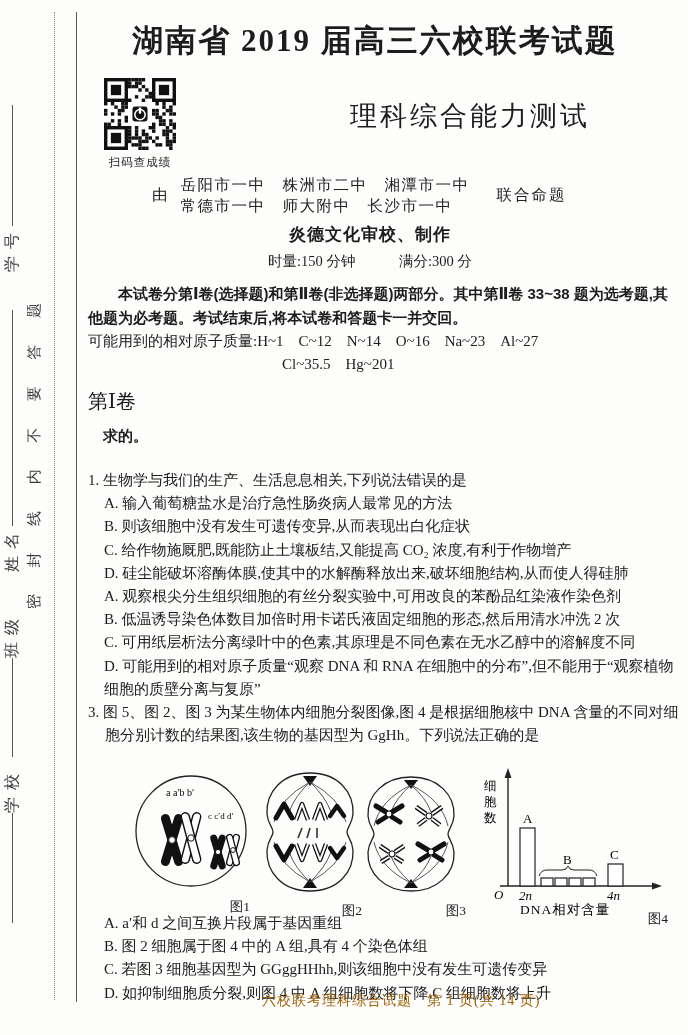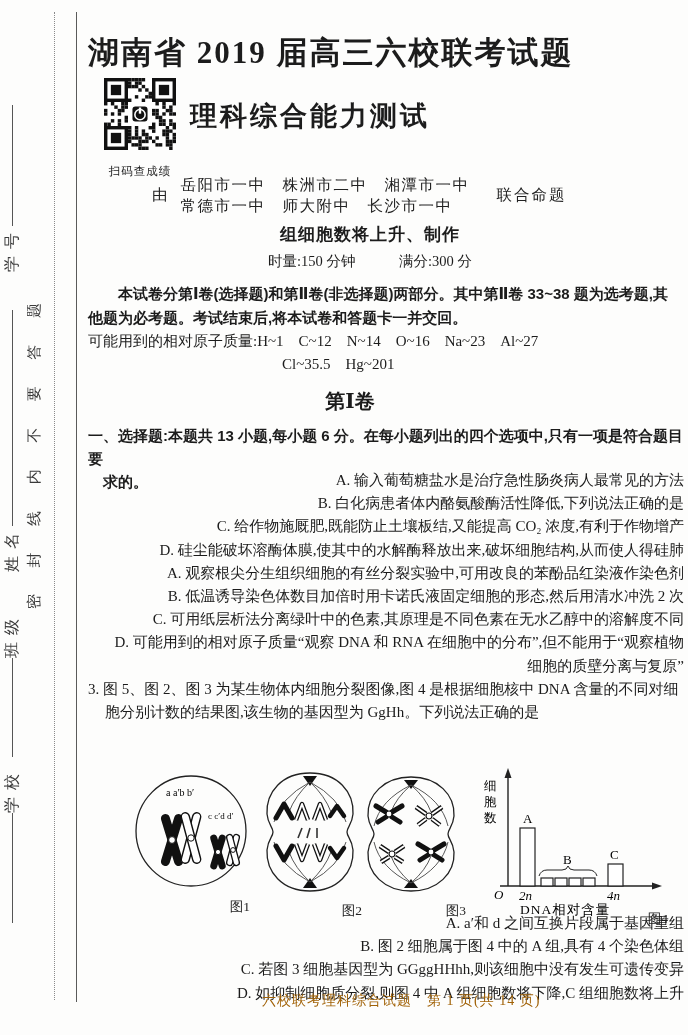--- a/index.html
+++ b/index.html
@@ -17,48 +17,48 @@
   }
   .vfld{letter-spacing:7px;white-space:nowrap;}
   .fline{flex:1;height:0;border-bottom:1px solid #555;align-self:center;}
   .sealgroup{
     position:absolute;left:44px;top:592px;width:312px;height:20px;
     transform-origin:0 100%;transform:rotate(-90deg);
     display:flex;justify-content:space-between;align-items:center;
   }
   .seal-char{background:#fdfdfc;padding:0 3px;font-size:15px;color:#3a3a3a;}
   
-  .title{left:88px;width:594px;top:32px;text-align:left;font-size:31px;font-weight:700;letter-spacing:2px;padding-right:20px;box-sizing:border-box;}
+  .title{left:88px;width:594px;top:20px;text-align:center;font-size:31px;font-weight:700;letter-spacing:2px;padding-right:20px;box-sizing:border-box;}
   .qr-wrap{left:103px;top:78px;width:74px;text-align:center;}
-  .qr-caption{font-size:11.5px;color:#222;margin-top:10px;letter-spacing:1px;}
-  .subject{left:190px;top:98px;width:400px;text-align:left;font-size:27px;font-weight:700;
+  .qr-caption{font-size:11.5px;color:#222;margin-top:1px;letter-spacing:1px;}
+  .subject{left:190px;top:98px;width:400px;text-align:right;font-size:27px;font-weight:400;
     font-family:"Liberation Sans","DejaVu Sans",sans-serif;letter-spacing:3px;}
   .commission{left:152px;top:174px;display:flex;align-items:center;gap:13px;font-size:15.5px;color:#222;}
   .school-rows{line-height:21px;letter-spacing:1.5px;}
   .joint{margin-left:14px;letter-spacing:2px;}
   .producer{left:88px;width:594px;top:223px;text-align:center;font-size:17px;font-weight:700;
     font-family:"Liberation Sans","DejaVu Sans",sans-serif;letter-spacing:1px;padding-right:30px;box-sizing:border-box;}
   .meta{left:88px;width:594px;top:252px;text-align:center;font-size:14.5px;padding-right:30px;box-sizing:border-box;}
   .meta span{margin:0 20px;}
   .intro{left:88px;top:282px;width:594px;font-weight:700;
     font-family:"Liberation Sans","DejaVu Sans",sans-serif;font-size:15px;line-height:24px;}
   .indent2{text-indent:2em;}
   .atomic1{left:88px;top:332px;width:594px;font-size:15px;}
   .atomic2{left:88px;top:355px;width:594px;font-size:15px;padding-left:194px;box-sizing:border-box;}
-  .part-title{left:88px;top:388px;width:594px;text-align:center;font-size:20px;font-weight:700;
+  .part-title{left:88px;top:388px;width:594px;text-align:left;font-size:20px;font-weight:400;
     padding-right:70px;box-sizing:border-box;}
   .section-intro{left:88px;top:424px;width:596px;font-weight:700;
     font-family:"Liberation Sans","DejaVu Sans",sans-serif;font-size:15px;line-height:23px;}
   .section-line2{padding-left:15px;}
   
   .qblock{left:88px;width:596px;font-size:15px;line-height:23.2px;color:#1b1b1b;}
   .qa{top:469px;}
   .qc{top:912px;}
   .stem{padding-left:17px;text-indent:-17px;}
-  .opt{padding-left:16px;text-align:right;}
+  .opt{padding-left:16px;}
   
   .figures{left:88px;top:770px;width:596px;height:152px;}
   .fig{position:absolute;text-align:right;}
   .fig-cap{font-size:13.5px;margin-top:4px;color:#222;}
   .f1{left:44px;top:2px;width:118px;}
   .f2{left:170px;top:0;width:104px;}
   .f3{left:268px;top:4px;width:110px;}
   .f4{left:380px;top:-4px;width:200px;}
   .f4 .fig-cap{margin-top:-10px;}
   .footer{left:262px;top:992px;font-size:14px;color:#a16207;letter-spacing:1px;}
@@ -235,45 +235,45 @@
 
 <div class="abs commission">
   <span>由</span>
   <span class="school-rows">
     <div>岳阳市一中　株洲市二中　湘潭市一中</div>
     <div>常德市一中　师大附中　长沙市一中</div>
   </span>
   <span class="joint">联合命题</span>
 </div>
 
-<div class="abs producer">组细胞数将上升、制作</div>
+<div class="abs producer">炎德文化审校、制作</div>
 
 <div class="abs meta">
   <span>时量:150 分钟</span>
   <span>满分:300 分</span>
 </div>
 
 <div class="abs intro">
   <div class="indent2">本试卷分第Ⅰ卷(选择题)和第Ⅱ卷(非选择题)两部分。其中第Ⅱ卷 33~38 题为选考题,其</div>
   <div>他题为必考题。考试结束后,将本试卷和答题卡一并交回。</div>
 </div>
 
 <div class="abs atomic1">可能用到的相对原子质量:H~1　C~12　N~14　O~16　Na~23　Al~27</div>
 <div class="abs atomic2">Cl~35.5　Hg~201</div>
 
 <div class="abs part-title">第Ⅰ卷</div>
 
 <div class="abs section-intro">
-  <div>一、选择题:本题共 13 小题,每小题 6 分。在每小题列出的四个选项中,只有一项是符合题目要</div>
   <div class="section-line2">求的。</div>
 </div>
 
 <div class="abs qblock qa">
+  <div class="stem">1. 生物学与我们的生产、生活息息相关,下列说法错误的是</div>
   <div class="opt">A. 输入葡萄糖盐水是治疗急性肠炎病人最常见的方法</div>
-  <div class="opt">B. 白化病患者体内酪氨酸酶活性降低,下列说法正确的是</div>
+  <div class="opt">B. 则该细胞中没有发生可遗传变异,从而表现出白化症状</div>
   <div class="opt">C. 给作物施厩肥,既能防止土壤板结,又能提高 CO₂ 浓度,有利于作物增产</div>
   <div class="opt">D. 硅尘能破坏溶酶体膜,使其中的水解酶释放出来,破坏细胞结构,从而使人得硅肺</div>
   <div class="opt">A. 观察根尖分生组织细胞的有丝分裂实验中,可用改良的苯酚品红染液作染色剂</div>
   <div class="opt">B. 低温诱导染色体数目加倍时用卡诺氏液固定细胞的形态,然后用清水冲洗 2 次</div>
   <div class="opt">C. 可用纸层析法分离绿叶中的色素,其原理是不同色素在无水乙醇中的溶解度不同</div>
   <div class="opt">D. 可能用到的相对原子质量“观察 DNA 和 RNA 在细胞中的分布”,但不能用于“观察植物细胞的质壁分离与复原”</div>
   <div class="stem">3. 图 5、图 2、图 3 为某生物体内细胞分裂图像,图 4 是根据细胞核中 DNA 含量的不同对细胞分别计数的结果图,该生物的基因型为 GgHh。下列说法正确的是</div>
 </div>
 
 <div class="abs figures">

